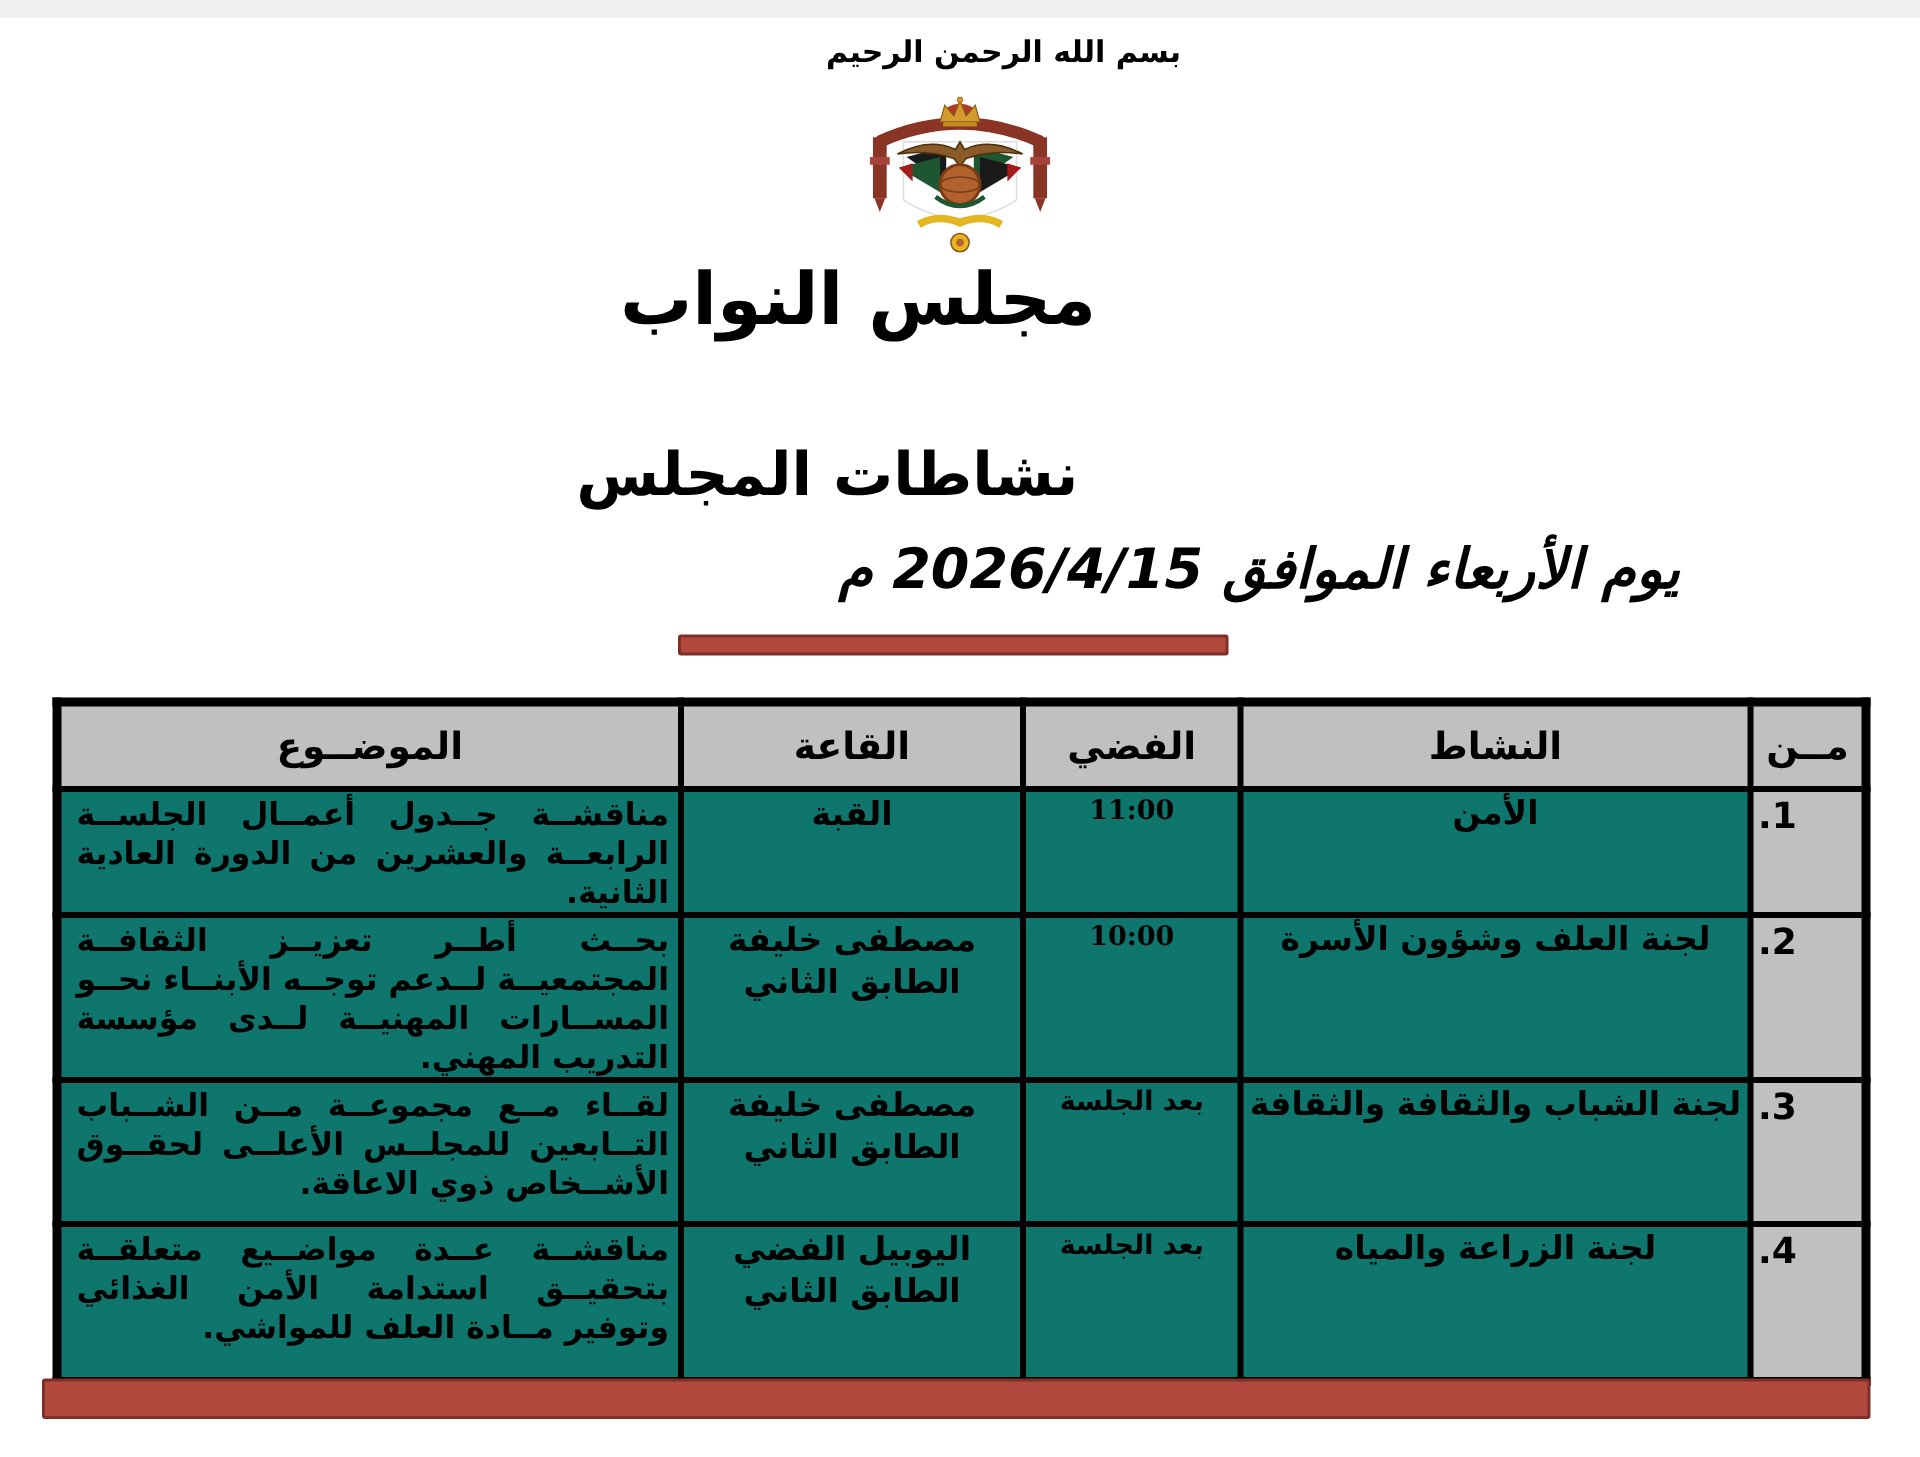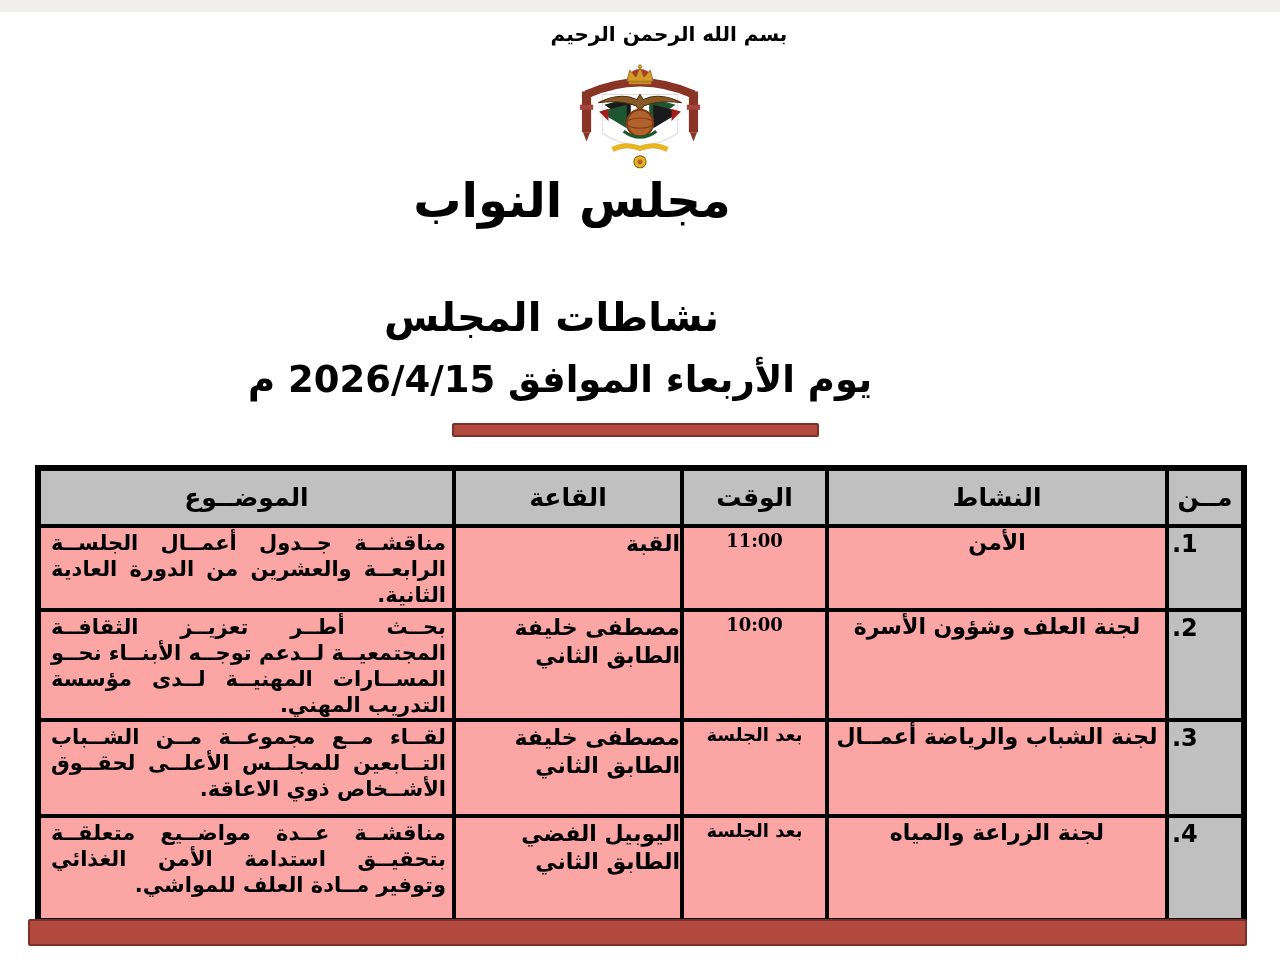--- a/index.html
+++ b/index.html
@@ -28,22 +28,22 @@
     font-size:48px;font-weight:bold;letter-spacing:1px;
   }
 
   .doc-title{
     position:absolute;left:0;top:294px;width:1103px;
     text-align:center;direction:rtl;
     font-size:40px;font-weight:bold;
   }
   .doc-date{
     position:absolute;left:0;top:358px;width:1120px;
-    text-align:center;direction:rtl;
-    font-size:37px;font-weight:bold;
+    text-align:right;direction:rtl;
+    font-size:37px;font-weight:bold;font-style:italic;
   }
   .accent-bar{
     background:var(--accent-red);
     border:2px solid var(--accent-red-border);
     border-radius:2px;
   }
   .title-underline{position:absolute;left:452px;top:423px;width:367px;height:14px;}
   .footer-bar{position:absolute;left:28px;top:919px;width:1219px;height:27px;}
 
   table.schedule{
@@ -61,34 +61,34 @@
   .schedule tr.hdr{height:58px;}
   .schedule tr.r1{height:81px;}
   .schedule tr.r2{height:103px;}
   .schedule tr.r3{height:96px;}
   .schedule tr.r4{height:105px;}
 
   .schedule th{
     background:var(--header-gray);
     font-size:25px;font-weight:bold;text-align:center;vertical-align:middle;
   }
-  .schedule td{background:#fca5a5;vertical-align:top;font-weight:bold;}
+  .schedule td{background:#0f766e;vertical-align:top;font-weight:bold;}
 
   td.col-num{
     background:var(--header-gray);
     direction:ltr;text-align:left;
     font-size:24px;padding:2px 3px;
   }
   td.col-act{text-align:center;font-size:22px;padding-top:2px;}
   td.col-time{
     text-align:center;font-size:18px;padding-top:2px;
     font-family:"DejaVu Serif","DejaVu Sans",serif;
   }
   td.col-hall{
-    font-size:22px;line-height:28px;
+    text-align:center;font-size:22px;line-height:28px;
     white-space:pre-line;padding-top:2px;
   }
   td.col-subj{
     text-align:justify;font-size:21px;line-height:26px;
     padding:2px 6px 0 10px;
   }
 </style>
 </head>
 <body>
 
@@ -149,42 +149,42 @@
     <col class="c-num">
       <col class="c-act">
       <col class="c-time">
       <col class="c-hall">
       <col class="c-subj">
   </colgroup>
   <tbody>
       <tr class="hdr">
     <th>مــن</th>
     <th>النشاط</th>
-    <th>الوقت</th>
+    <th>الفضي</th>
     <th>القاعة</th>
     <th>الموضــوع</th>
   </tr>
   <tr class="r1">
     <td class="col-num">.1</td>
     <td class="col-act">الأمن</td>
     <td class="col-time">11:00</td>
     <td class="col-hall">القبة</td>
     <td class="col-subj">مناقشــة جــدول أعمــال الجلســة الرابعــة والعشرين من الدورة العادية الثانية.</td>
   </tr>
   <tr class="r2">
     <td class="col-num">.2</td>
     <td class="col-act">لجنة العلف وشؤون الأسرة</td>
     <td class="col-time">10:00</td>
     <td class="col-hall">مصطفى خليفة
 الطابق الثاني</td>
     <td class="col-subj">بحــث أطــر تعزيــز الثقافــة المجتمعيــة لــدعم توجــه الأبنــاء نحــو المســارات المهنيــة لــدى مؤسسة التدريب المهني.</td>
   </tr>
   <tr class="r3">
     <td class="col-num">.3</td>
-    <td class="col-act">لجنة الشباب والرياضة أعمــال</td>
+    <td class="col-act">لجنة الشباب والثقافة والثقافة</td>
     <td class="col-time">بعد الجلسة</td>
     <td class="col-hall">مصطفى خليفة
 الطابق الثاني</td>
     <td class="col-subj">لقــاء مــع مجموعــة مــن الشــباب التــابعين للمجلــس الأعلــى لحقــوق الأشــخاص ذوي الاعاقة.</td>
   </tr>
   <tr class="r4">
     <td class="col-num">.4</td>
     <td class="col-act">لجنة الزراعة والمياه</td>
     <td class="col-time">بعد الجلسة</td>
     <td class="col-hall">اليوبيل الفضي

